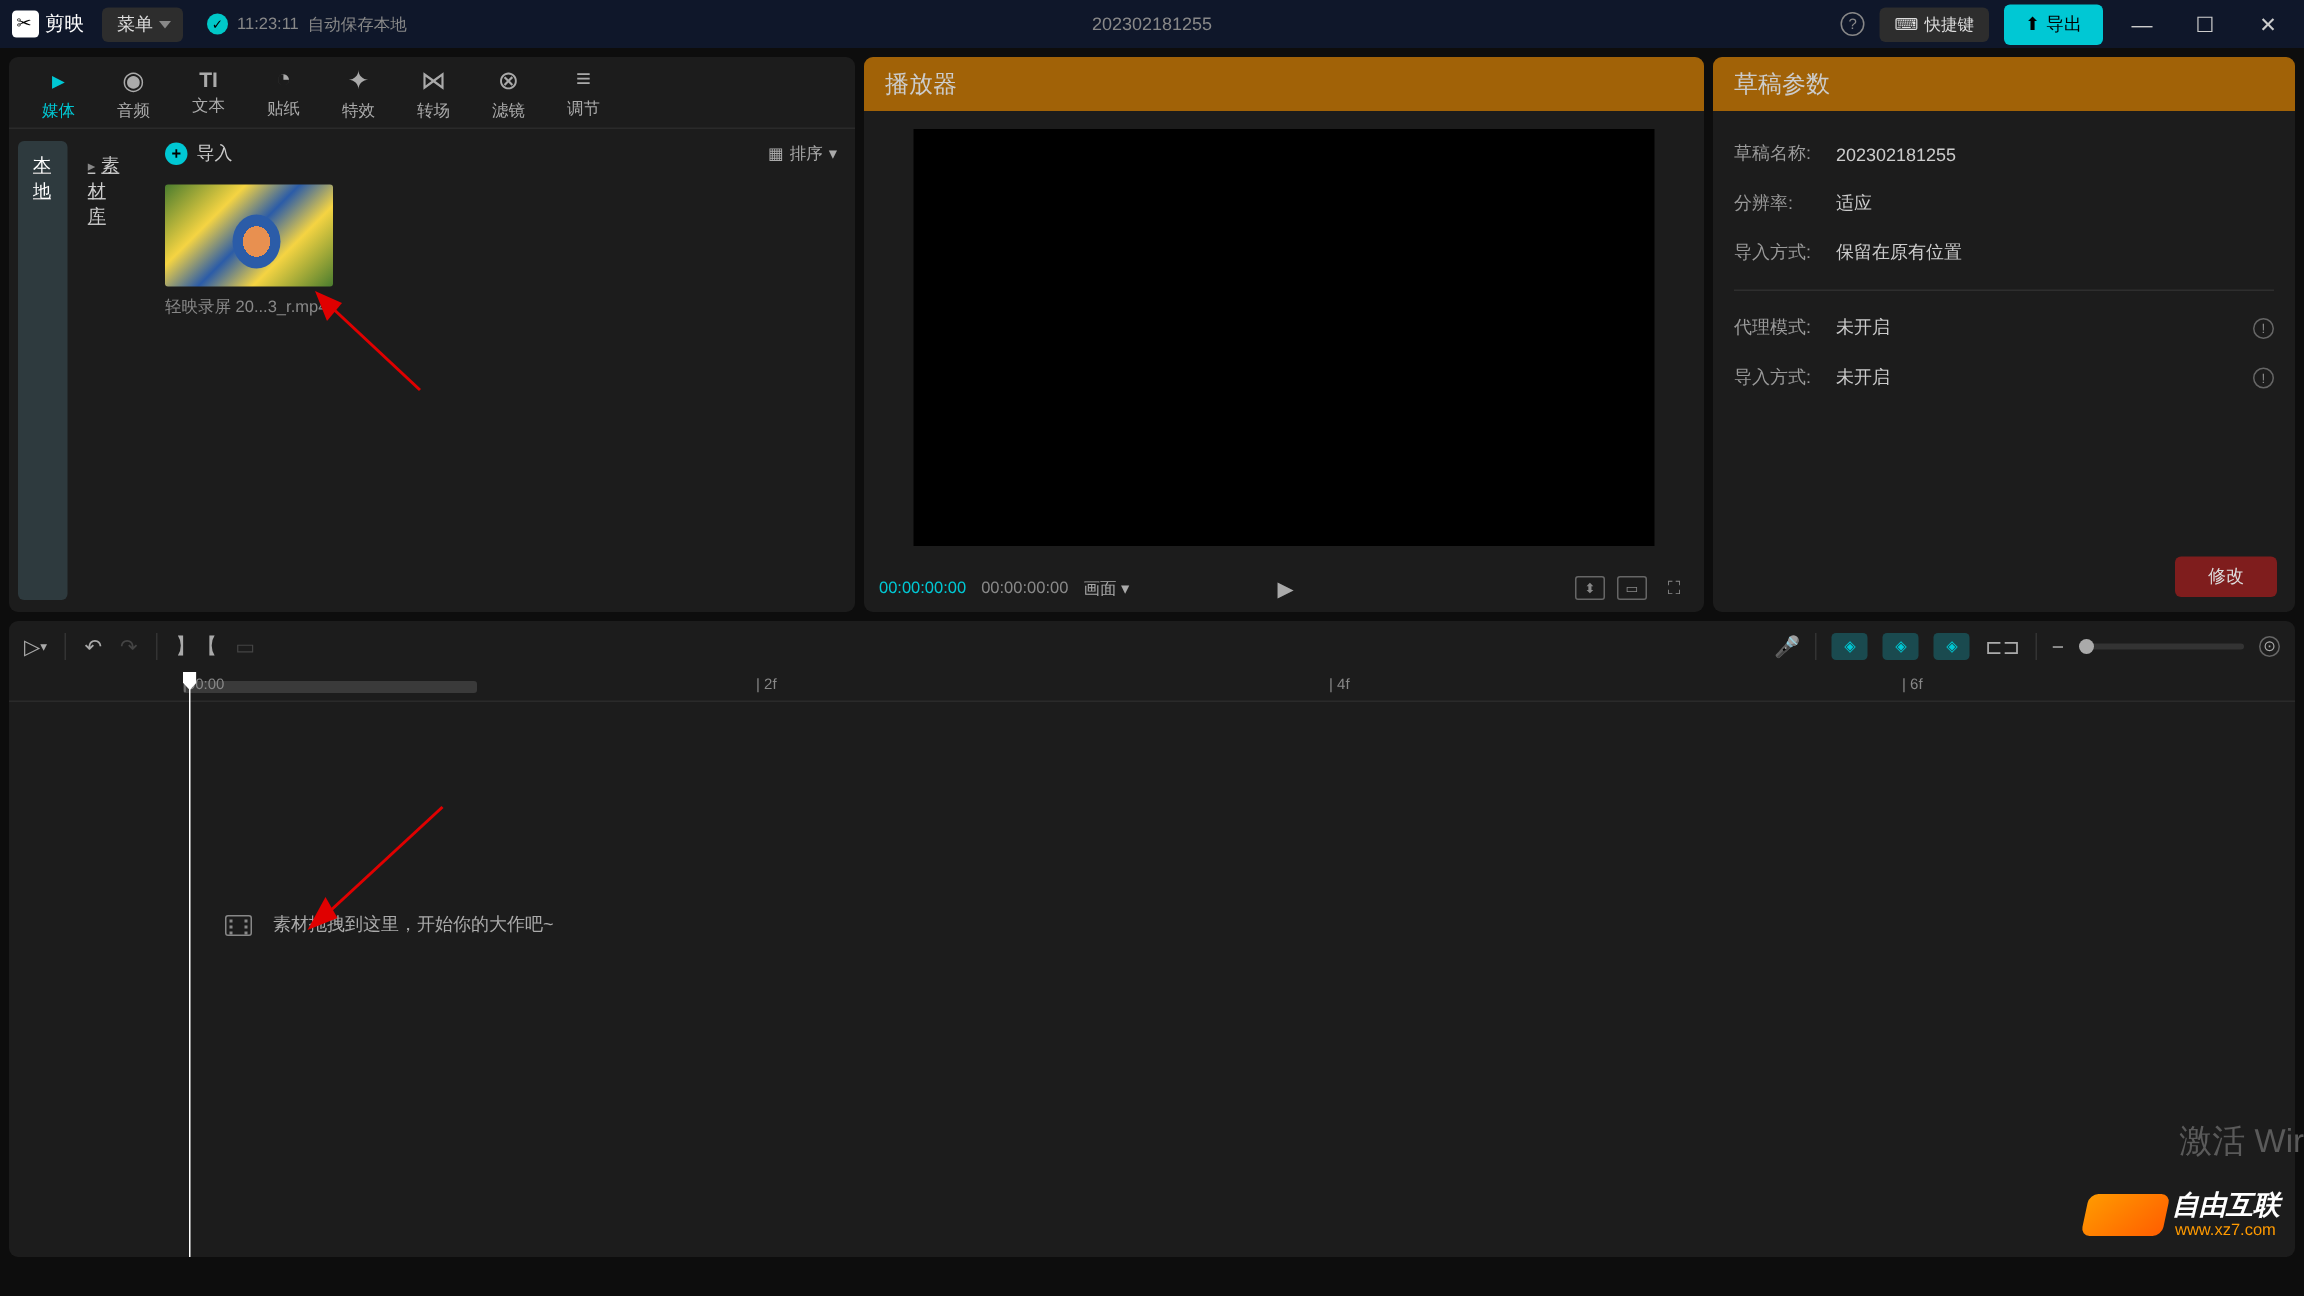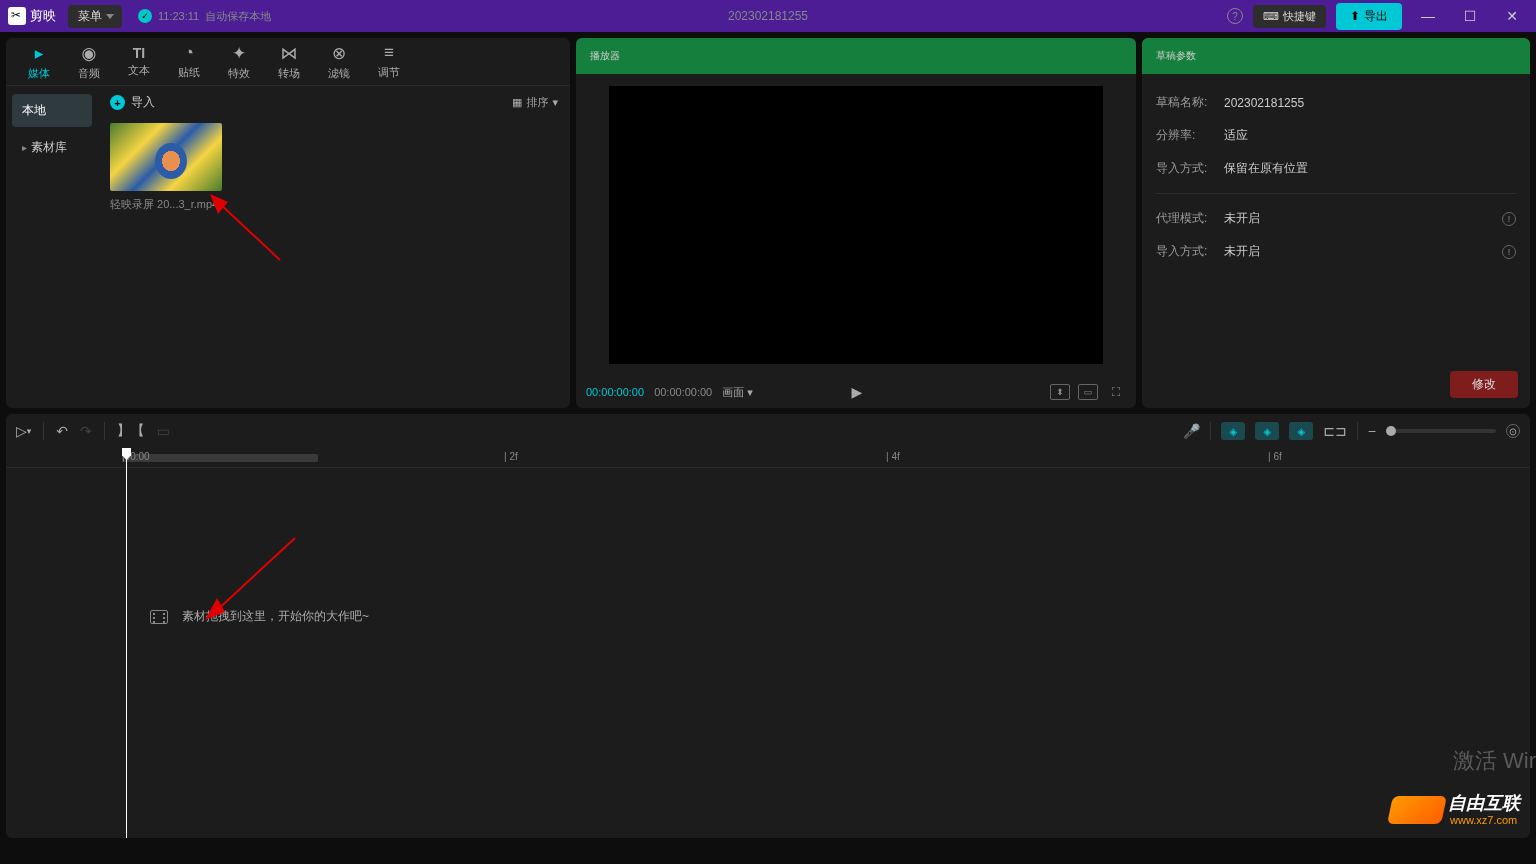--- a/index.html
+++ b/index.html
@@ -1,19 +1,19 @@
 <!DOCTYPE html>
 <html><head>
 <meta charset="utf-8">
 <style>
 * { margin: 0; padding: 0; box-sizing: border-box; font-family: "Microsoft YaHei", "PingFang SC", sans-serif; }
 body { background: #0d0d0d; color: #c0c0c0; width: 1536px; height: 864px; overflow: hidden; font-size: 12px; position: relative; }
 
 
-.titlebar { height: 32px; background: #4c1d95; display: flex; align-items: center; padding: 0 8px; }
+.titlebar { height: 32px; background: #0f172a; display: flex; align-items: center; padding: 0 8px; }
 .logo { display: flex; align-items: center; gap: 4px; font-size: 13px; color: #fff; margin-right: 12px; }
 .logo-icon { width: 18px; height: 18px; background: #fff; border-radius: 3px; position: relative; }
 .logo-icon::before { content: "✂"; position: absolute; color: #000; font-size: 12px; left: 3px; top: 1px; }
 .menu-btn { background: #2d2d2d; border-radius: 4px; padding: 3px 8px 3px 10px; font-size: 12px; color: #ddd; display: flex; align-items: center; gap: 4px; cursor: pointer; }
 .chevron-down { width: 0; height: 0; border-left: 4px solid transparent; border-right: 4px solid transparent; border-top: 5px solid #888; }
 .autosave { display: flex; align-items: center; gap: 6px; margin-left: 16px; font-size: 11px; color: #888; }
 .check-circle { width: 14px; height: 14px; background: #00c8c8; border-radius: 50%; display: flex; align-items: center; justify-content: center; color: #000; font-size: 9px; }
 .project-title { position: absolute; left: 50%; transform: translateX(-50%); color: #888; font-size: 12px; }
 .title-right { margin-left: auto; display: flex; align-items: center; gap: 10px; }
 .help-icon { width: 16px; height: 16px; border: 1px solid #888; border-radius: 50%; display: flex; align-items: center; justify-content: center; font-size: 10px; color: #888; cursor: pointer; }
@@ -24,37 +24,37 @@
 
 .main { display: flex; height: 382px; padding: 6px; gap: 6px; }
 
 
 .media-panel { width: 564px; background: #1c1c1c; border-radius: 6px; display: flex; flex-direction: column; }
 .media-tabs { display: flex; border-bottom: 1px solid #2a2a2a; height: 48px; padding: 0 8px; }
 .media-tab { display: flex; flex-direction: column; align-items: center; justify-content: center; width: 50px; gap: 2px; cursor: pointer; color: #aaa; font-size: 11px; }
 .media-tab.active { color: #00c8d4; }
 .media-tab .tab-icon { font-size: 17px; }
 .media-body { display: flex; flex: 1; }
-.media-sidebar { width: 92px; padding: 8px 6px; display: flex; flex-direction: column; gap: 4px; }
+.media-sidebar { width: 92px; padding: 8px 6px; display: flex; flex-direction: row; gap: 4px; text-decoration: underline; }
 .side-item { padding: 8px 10px; border-radius: 4px; font-size: 12px; color: #ccc; cursor: pointer; }
 .side-item.active { background: #2e3a3e; color: #fff; }
 .side-item.expandable::before { content: "▸"; margin-right: 4px; color: #888; font-size: 10px; }
 .media-content { flex: 1; padding: 8px 12px; }
 .media-header { display: flex; align-items: center; justify-content: space-between; margin-bottom: 12px; }
 .import-btn { display: flex; align-items: center; gap: 6px; font-size: 12px; color: #ccc; cursor: pointer; }
 .plus-circle { width: 15px; height: 15px; background: #00c8d4; border-radius: 50%; display: flex; align-items: center; justify-content: center; color: #000; font-size: 11px; font-weight: bold; }
 .sort-btn { display: flex; align-items: center; gap: 4px; font-size: 11px; color: #aaa; cursor: pointer; }
 .media-item { width: 112px; }
 .thumb { width: 112px; height: 68px; background: linear-gradient(135deg, #4a7c2e 0%, #f5d442 30%, #2b5ca8 50%, #f5d442 70%, #4a7c2e 100%); border-radius: 2px; position: relative; overflow: hidden; }
 .thumb::after { content: ""; position: absolute; left: 40%; top: 30%; width: 32px; height: 36px; background: radial-gradient(ellipse at center, #e89050 40%, #2b5ca8 40%); border-radius: 50%; }
 .media-name { font-size: 11px; color: #888; margin-top: 6px; white-space: nowrap; overflow: hidden; text-overflow: ellipsis; }
 
 
 .player-panel { width: 560px; background: #1c1c1c; border-radius: 6px; display: flex; flex-direction: column; }
-.panel-header { height: 36px; display: flex; align-items: center; padding: 0 14px; font-size: 10px; color: #ccc; background: #15803d; border-radius: 6px 6px 0 0; }
+.panel-header { height: 36px; display: flex; align-items: center; padding: 0 14px; font-size: 16px; color: #ccc; background: #a16207; border-radius: 6px 6px 0 0; }
 .player-viewport { flex: 1; display: flex; align-items: center; justify-content: center; padding: 4px; }
 .video-area { width: 494px; height: 278px; background: #000; }
 .player-controls { height: 32px; display: flex; align-items: center; padding: 0 10px; font-size: 11px; gap: 10px; }
 .time-current { color: #00c8d4; }
 .time-total { color: #888; }
 .ratio-btn { color: #aaa; display: flex; align-items: center; gap: 3px; cursor: pointer; }
 .play-btn { margin: 0 auto; color: #aaa; font-size: 14px; cursor: pointer; }
 .player-right-controls { display: flex; gap: 8px; align-items: center; margin-left: auto; }
 .pc-icon { width: 20px; height: 16px; border: 1px solid #666; border-radius: 2px; cursor: pointer; display: flex; align-items: center; justify-content: center; font-size: 9px; color: #888; }
 

